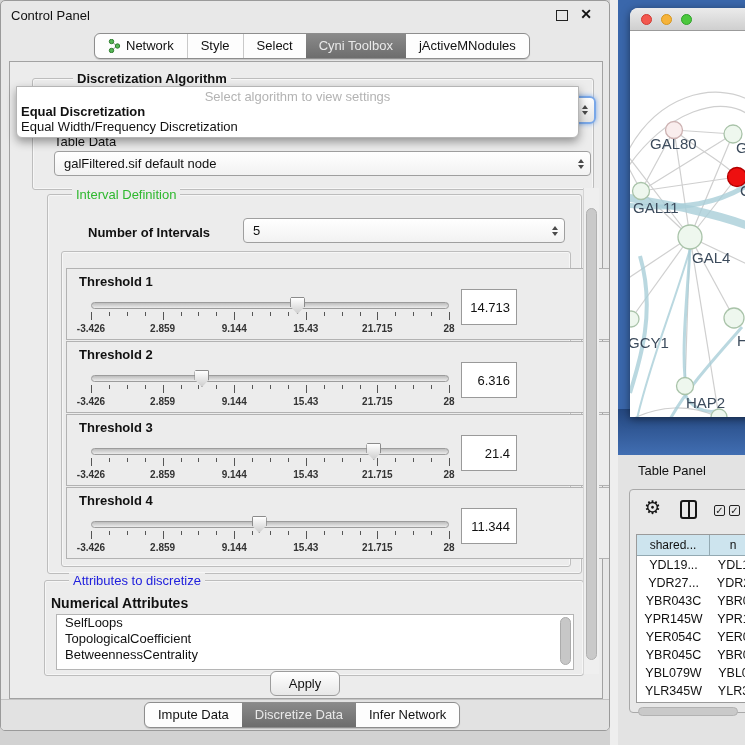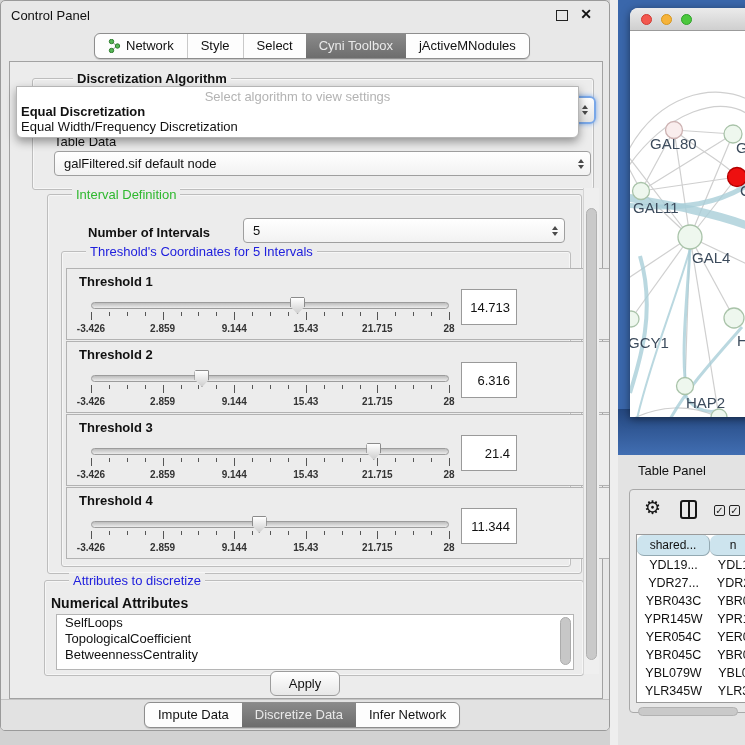--- a/index.html
+++ b/index.html
@@ -81,21 +81,21 @@
   #table-panel{position:absolute;left:618px;top:455px;width:127px;height:290px;background:#e3e3e3;overflow:hidden;}
   #table-panel .tp-title{position:absolute;left:20px;top:8px;font-size:13px;color:#111;}
   .tp-inner{position:absolute;left:11px;top:34px;width:130px;height:224px;background:#e8e8e8;border:1px solid #a9a9a9;border-radius:4px;box-sizing:border-box;}
   .gear-ico{position:absolute;left:14px;top:6px;font-size:19px;color:#151515;font-family:"DejaVu Sans",sans-serif;}
   .split-ico{position:absolute;left:50px;top:10px;width:17px;height:19px;border:2px solid #151515;border-radius:3px;box-sizing:border-box;}
   .split-ico::after{content:"";position:absolute;left:50%;top:0;bottom:0;width:2px;background:#151515;transform:translateX(-50%);}
   .cb-ico{position:absolute;top:15px;width:11px;height:11px;border:1.5px solid #222;border-radius:2px;box-sizing:border-box;font-size:10px;line-height:9px;text-align:center;color:#222;}
   .cb1{left:84px;} .cb2{left:99px;}
   .net-table{position:absolute;left:6px;top:44px;width:120px;height:169px;background:#fff;border:1px solid #9a9a9a;overflow:hidden;box-sizing:border-box;}
   .hdr-row{display:flex;height:21px;}
-  .hdr-cell{background:#cde4ee;border-right:1px solid #93a9b2;border-bottom:1px solid #93a9b2;font-size:12px;color:#111;display:flex;align-items:center;justify-content:center;box-sizing:border-box;overflow:hidden;border-radius:7px;}
+  .hdr-cell{background:#cde4ee;border-right:1px solid #93a9b2;border-bottom:1px solid #93a9b2;font-size:12px;color:#111;display:flex;align-items:center;justify-content:center;box-sizing:border-box;overflow:hidden;}
   .t-row{display:flex;height:18px;}
   .t-cell{font-size:12.5px;color:#111;display:flex;align-items:center;justify-content:center;overflow:hidden;box-sizing:border-box;white-space:nowrap;}
   .c1{width:73px;flex:none;} .c2{width:47px;flex:none;}
   .hscroll{position:absolute;left:6px;top:217px;width:112px;height:9px;}
   .hscroll .hthumb{position:absolute;left:2px;top:0;width:100px;height:9px;background:#c9c9c9;border:1px solid #b2b2b2;border-radius:5px;box-sizing:border-box;}
 </style>
 </head>
 <body>
 
 <div id="root">
@@ -166,21 +166,20 @@
         <span class="glabel green">Interval Definition</span>
         <div style="position:absolute;left:40px;top:30px;font-size:13px;font-weight:bold;color:#111;">Number of Intervals</div>
         <div class="combo" style="left:195px;top:23px;width:322px;height:25px;">
           <span>5</span>
           <span class="spin">
               <span class="tri-up"></span>
               <span class="tri-dn"></span>
             </span>
         </div>
         <div class="group" style="left:13px;top:56px;width:510px;height:316px;">
-          <span class="glabel blue">Threshold's Coordinates for 5 Intervals</span>
           <div id="threshold-list" style="position:absolute;left:4px;top:16px;">
               <div class="thr-panel">
                 <div class="thr-label">Threshold 1</div>
                 <div class="slider-wrap">
                   <div class="track"></div>
                   <div class="thumb" style="left:calc(57.7% - 7.5px)"></div>
                   <div class="tickrow">
                     <span class="tick major" style="left:0%"></span>
                     <span class="tick minor" style="left:5%"></span>
                     <span class="tick minor" style="left:10%"></span>

